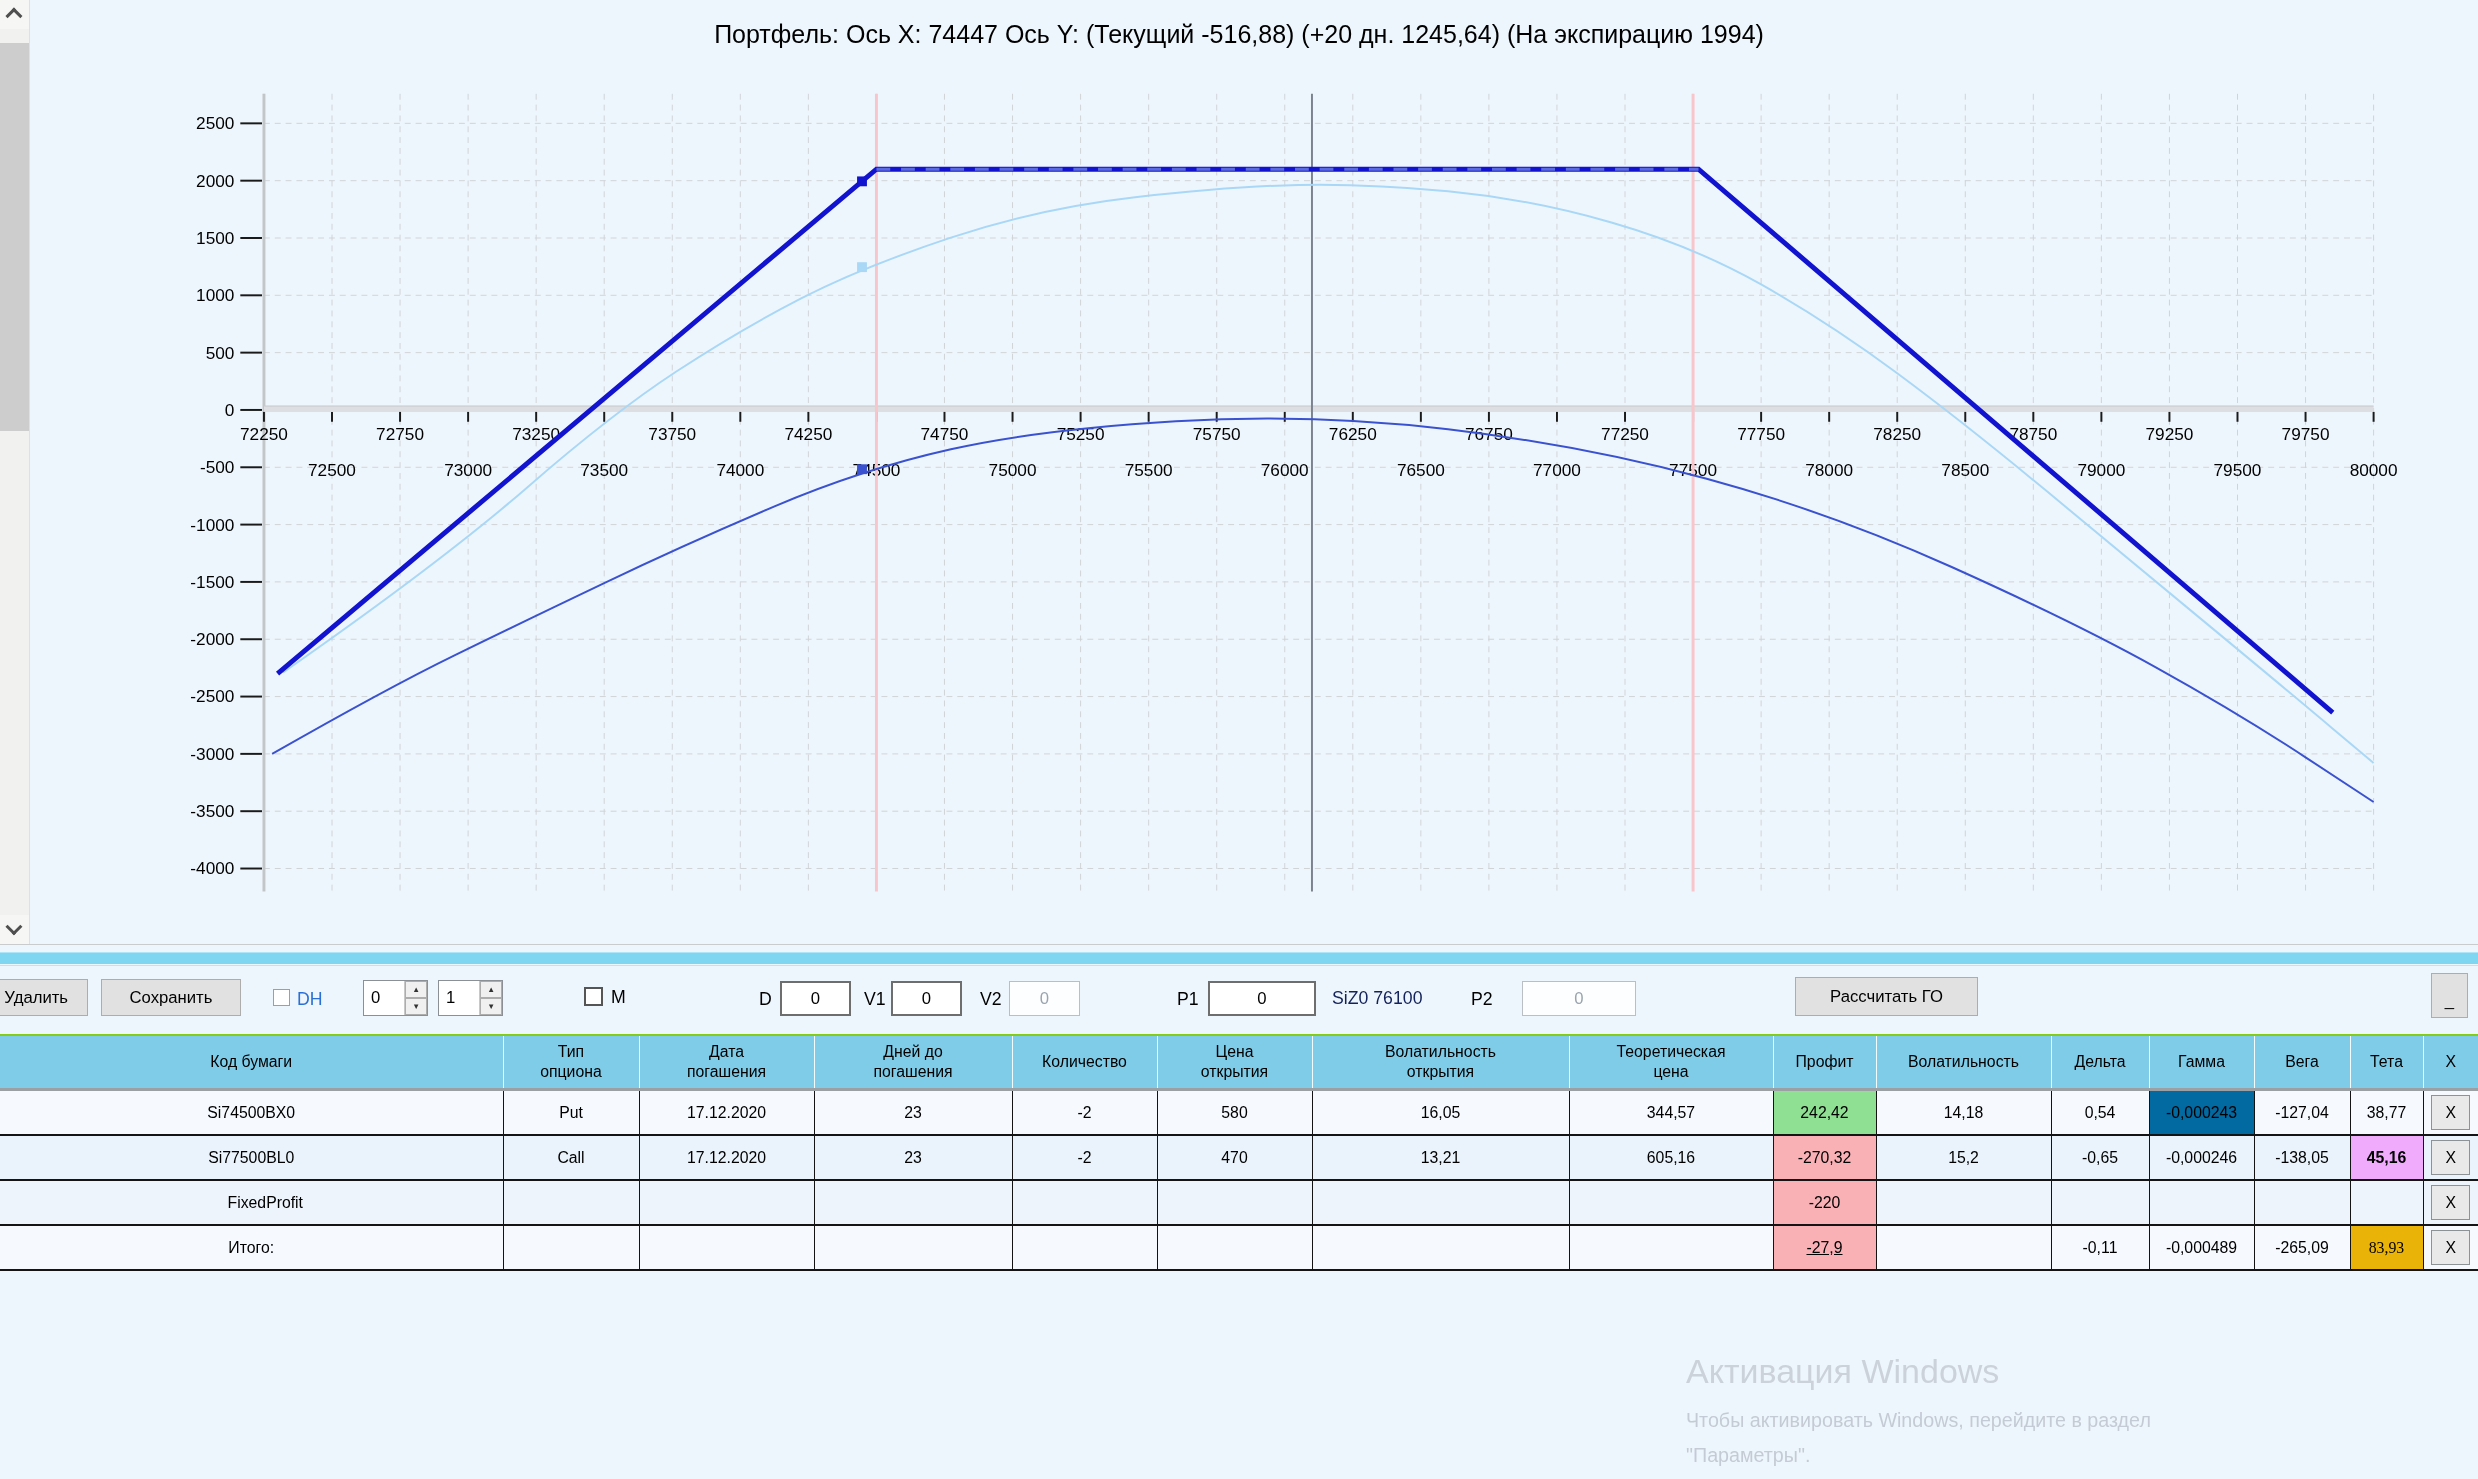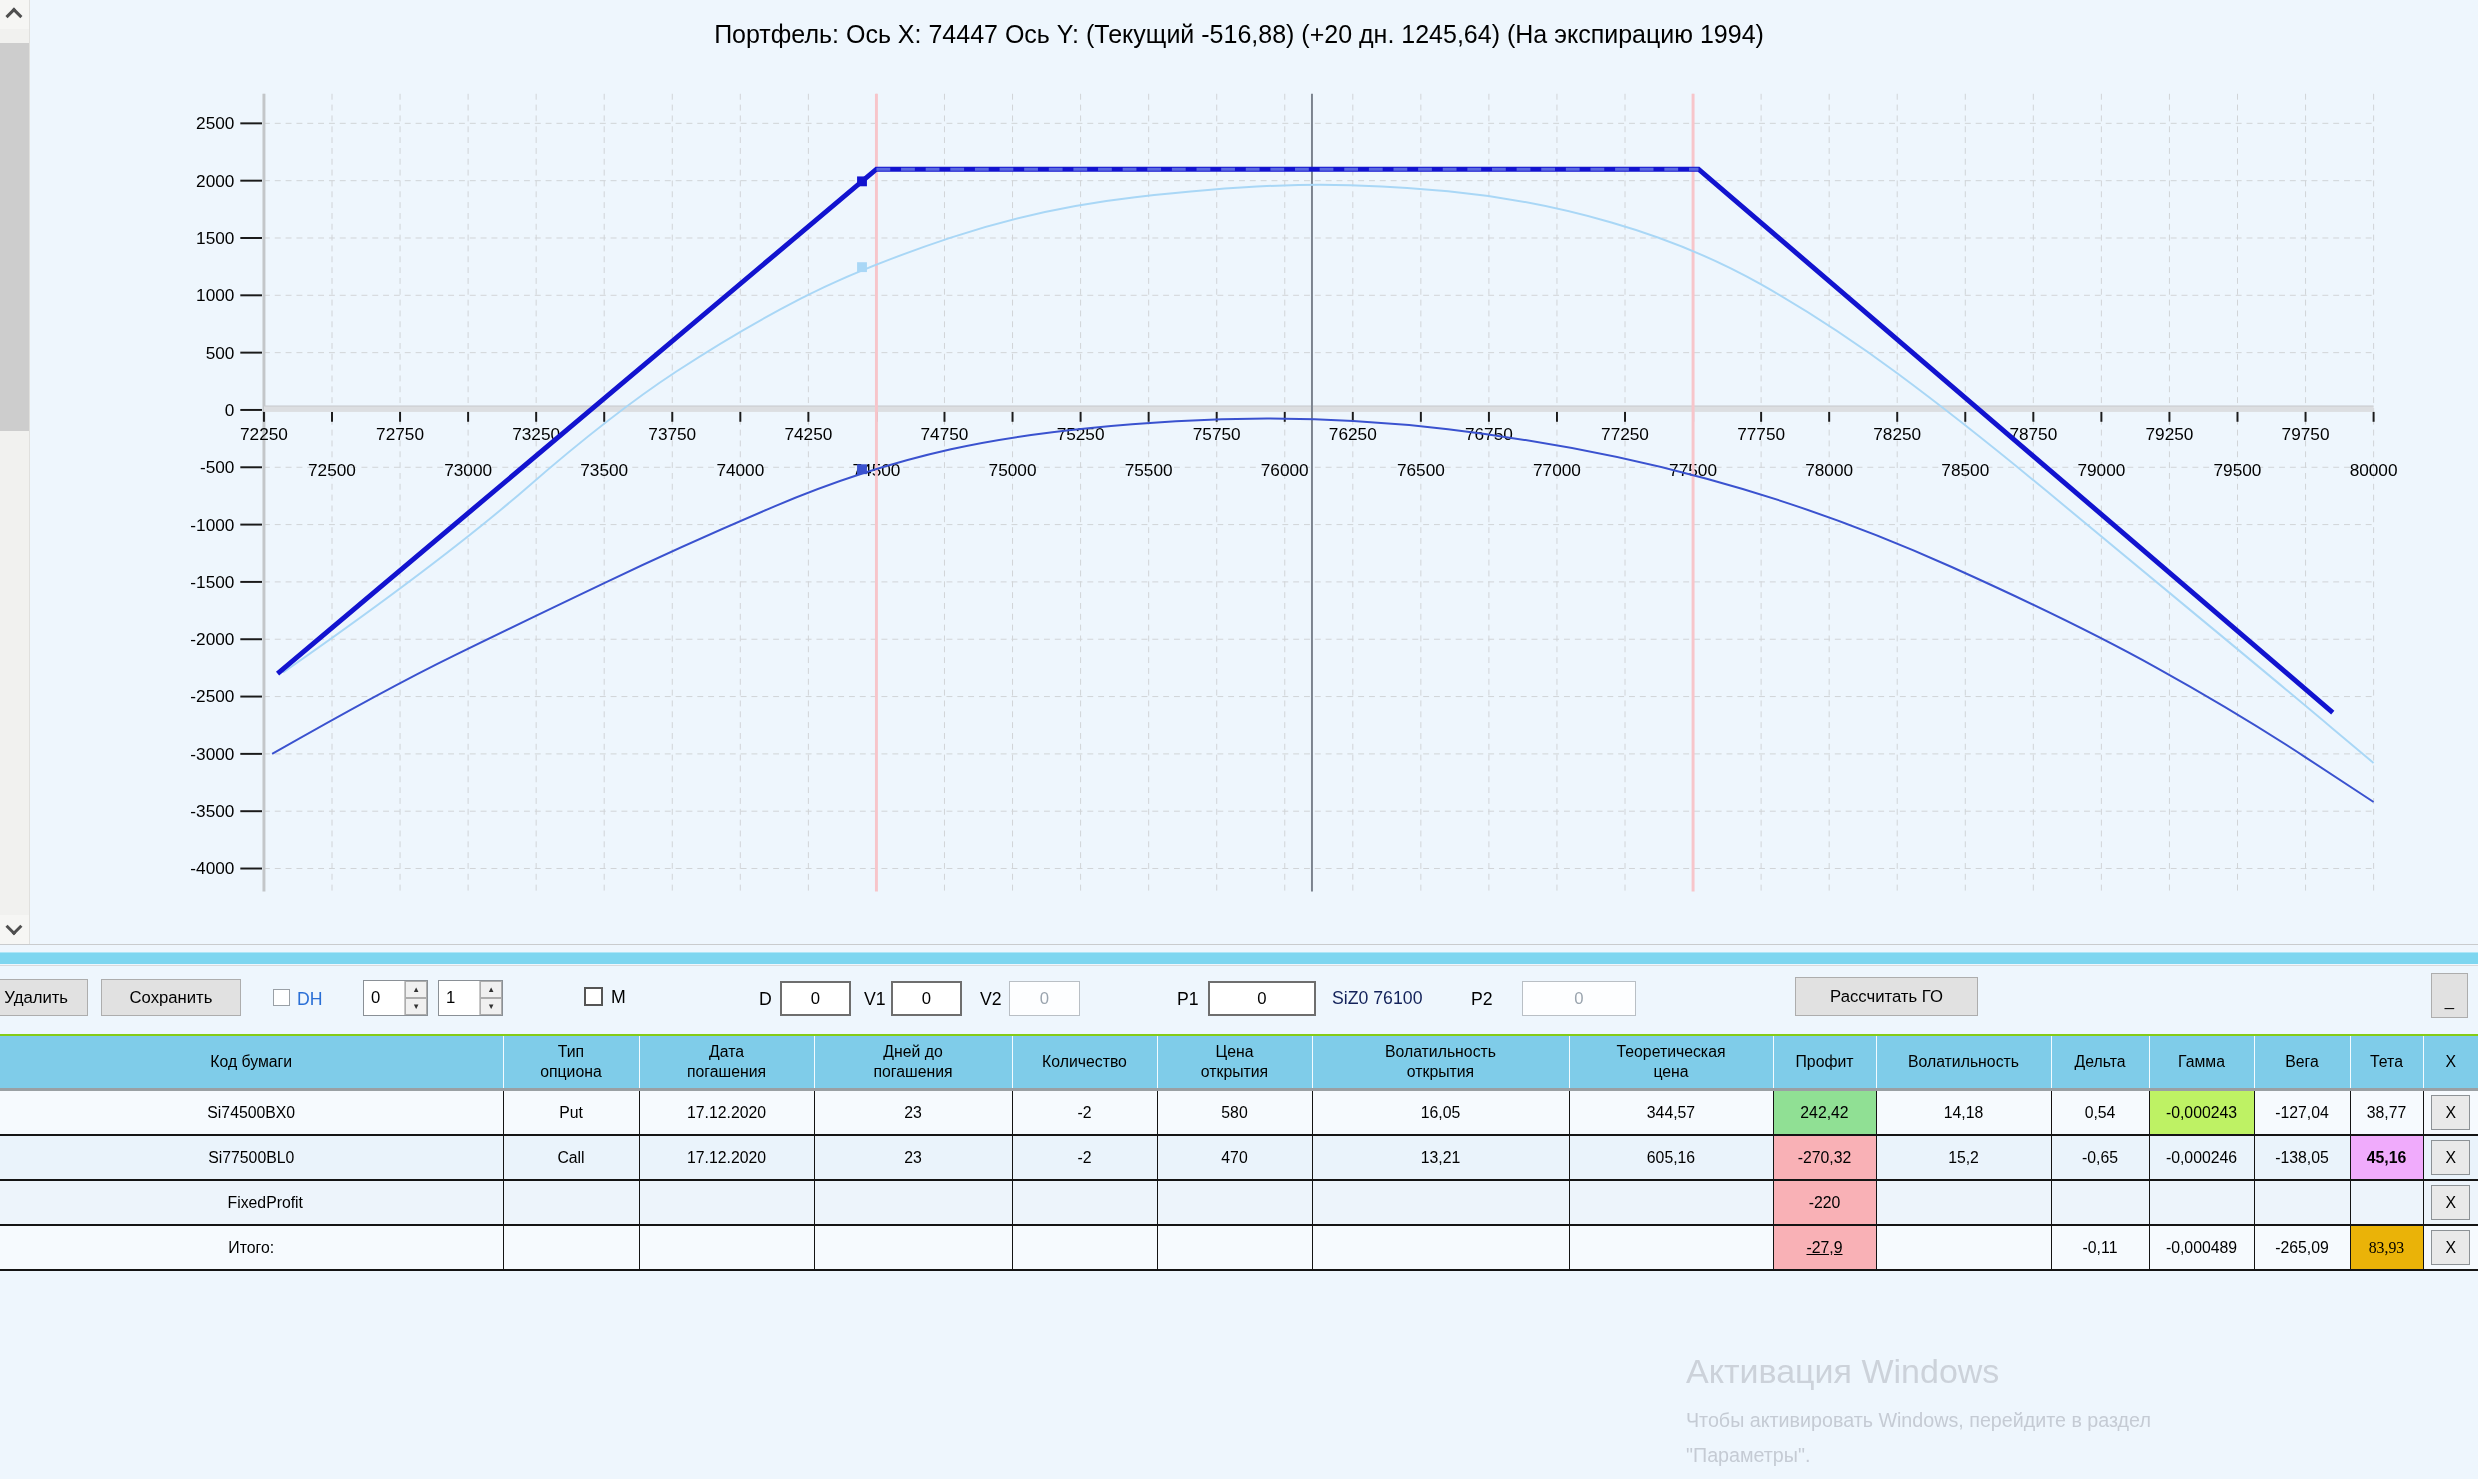--- a/index.html
+++ b/index.html
@@ -323,21 +323,21 @@
         <td style="background: rgb(246, 250, 254);">Put</td>
         <td style="background: rgb(246, 250, 254);">17.12.2020</td>
         <td style="background: rgb(246, 250, 254);">23</td>
         <td style="background: rgb(246, 250, 254);">-2</td>
         <td style="background: rgb(246, 250, 254);">580</td>
         <td style="background: rgb(246, 250, 254);">16,05</td>
         <td style="background: rgb(246, 250, 254);">344,57</td>
         <td style="background: rgb(144, 224, 148);">242,42</td>
         <td style="background: rgb(246, 250, 254);">14,18</td>
         <td style="background: rgb(246, 250, 254);">0,54</td>
-        <td style="background: #bef264;">-0,000243</td>
+        <td style="background: #0369a1;">-0,000243</td>
         <td style="background: rgb(246, 250, 254);">-127,04</td>
         <td style="background: rgb(246, 250, 254);">38,77</td>
         <td style="background: rgb(246, 250, 254);"><span class="xbtn">X</span></td>
       </tr>
       <tr>
         <td style="background: rgb(234, 243, 251);">Si77500BL0</td>
         <td style="background: rgb(234, 243, 251);">Call</td>
         <td style="background: rgb(234, 243, 251);">17.12.2020</td>
         <td style="background: rgb(234, 243, 251);">23</td>
         <td style="background: rgb(234, 243, 251);">-2</td>

